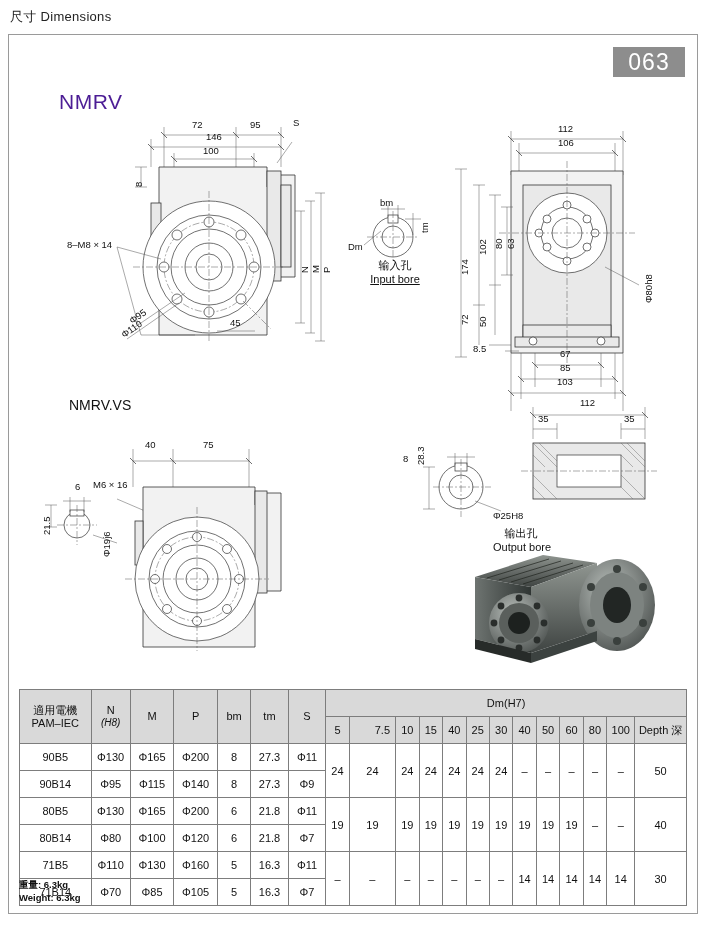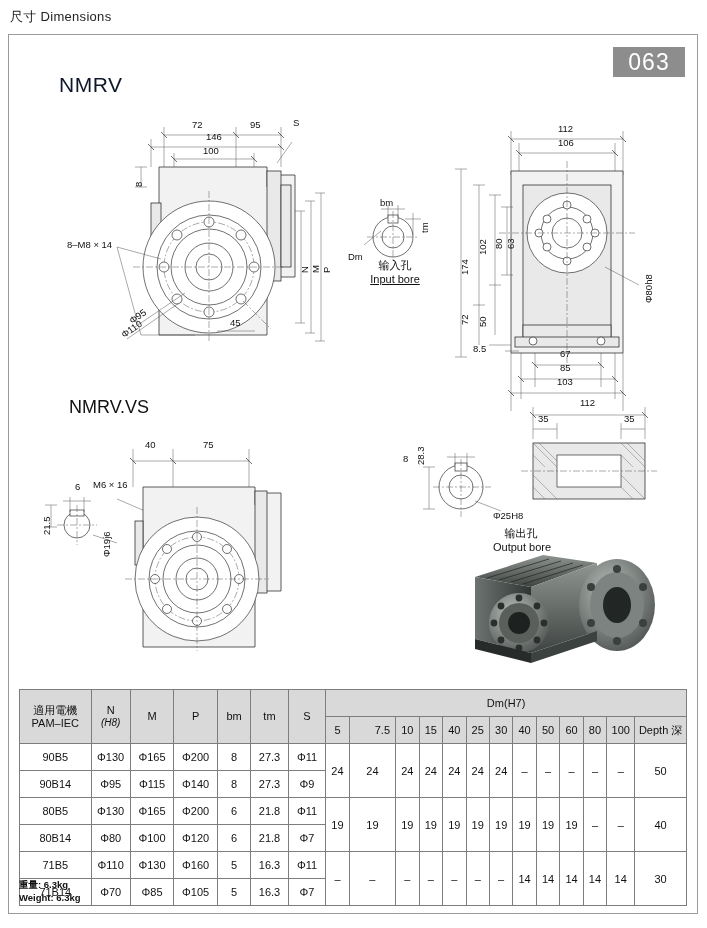--- a/index.html
+++ b/index.html
@@ -43,26 +43,27 @@
     color: #fff;
     font-size: 23px;
     line-height: 30px;
     text-align: center;
     letter-spacing: 1px;
     font-family: "Liberation Sans", sans-serif;
   }
   .series-label {
     position: absolute;
     font-size: 21px;
-    color: #0f172a;
+    color: #4c1d95;
     letter-spacing: 0.5px;
+    margin-top: 17px;
   }
   .sub-label {
     position: absolute;
-    font-size: 18px;
+    font-size: 14px;
     color: #111;
   }
   .cap {
     position: absolute;
     font-size: 11px;
     text-align: center;
     line-height: 1.25;
     color: #111;
   }
   .dim {
@@ -453,21 +454,21 @@
   <div class="dim" style="left:58px; top:204px;">8–M8 × 14</div>
   <div class="dim rot" style="left:290px; top:238px;">N</div>
   <div class="dim rot" style="left:301px; top:238px;">M</div>
   <div class="dim rot" style="left:312px; top:238px;">P</div>
   <div class="dim" style="left:118px; top:282px; transform:rotate(-35deg); transform-origin:left top;">Φ95</div>
   <div class="dim" style="left:110px; top:296px; transform:rotate(-35deg); transform-origin:left top;">Φ110</div>
   <div class="dim" style="left:221px; top:282px;">45</div>
 
   <div class="dim" style="left:371px; top:162px;">bm</div>
   <div class="dim rot" style="left:410px; top:198px;">tm</div>
-  <div class="dim" style="left:339px; top:206px;margin-top:10px;">Dm</div>
+  <div class="dim" style="left:339px; top:206px;">Dm</div>
   <div class="cap" style="left:350px; top:224px; width:72px;">输入孔</div>
   <div class="cap" style="left:344px; top:238px; width:84px;text-decoration:underline;">Input bore</div>
 
   <div class="dim" style="left:549px; top:88px;">112</div>
   <div class="dim" style="left:549px; top:102px;">106</div>
   <div class="dim rot" style="left:450px; top:240px;">174</div>
   <div class="dim rot" style="left:468px; top:220px;">102</div>
   <div class="dim rot" style="left:484px; top:214px;">80</div>
   <div class="dim rot" style="left:496px; top:214px;">63</div>
   <div class="dim rot" style="left:450px; top:290px;">72</div>

